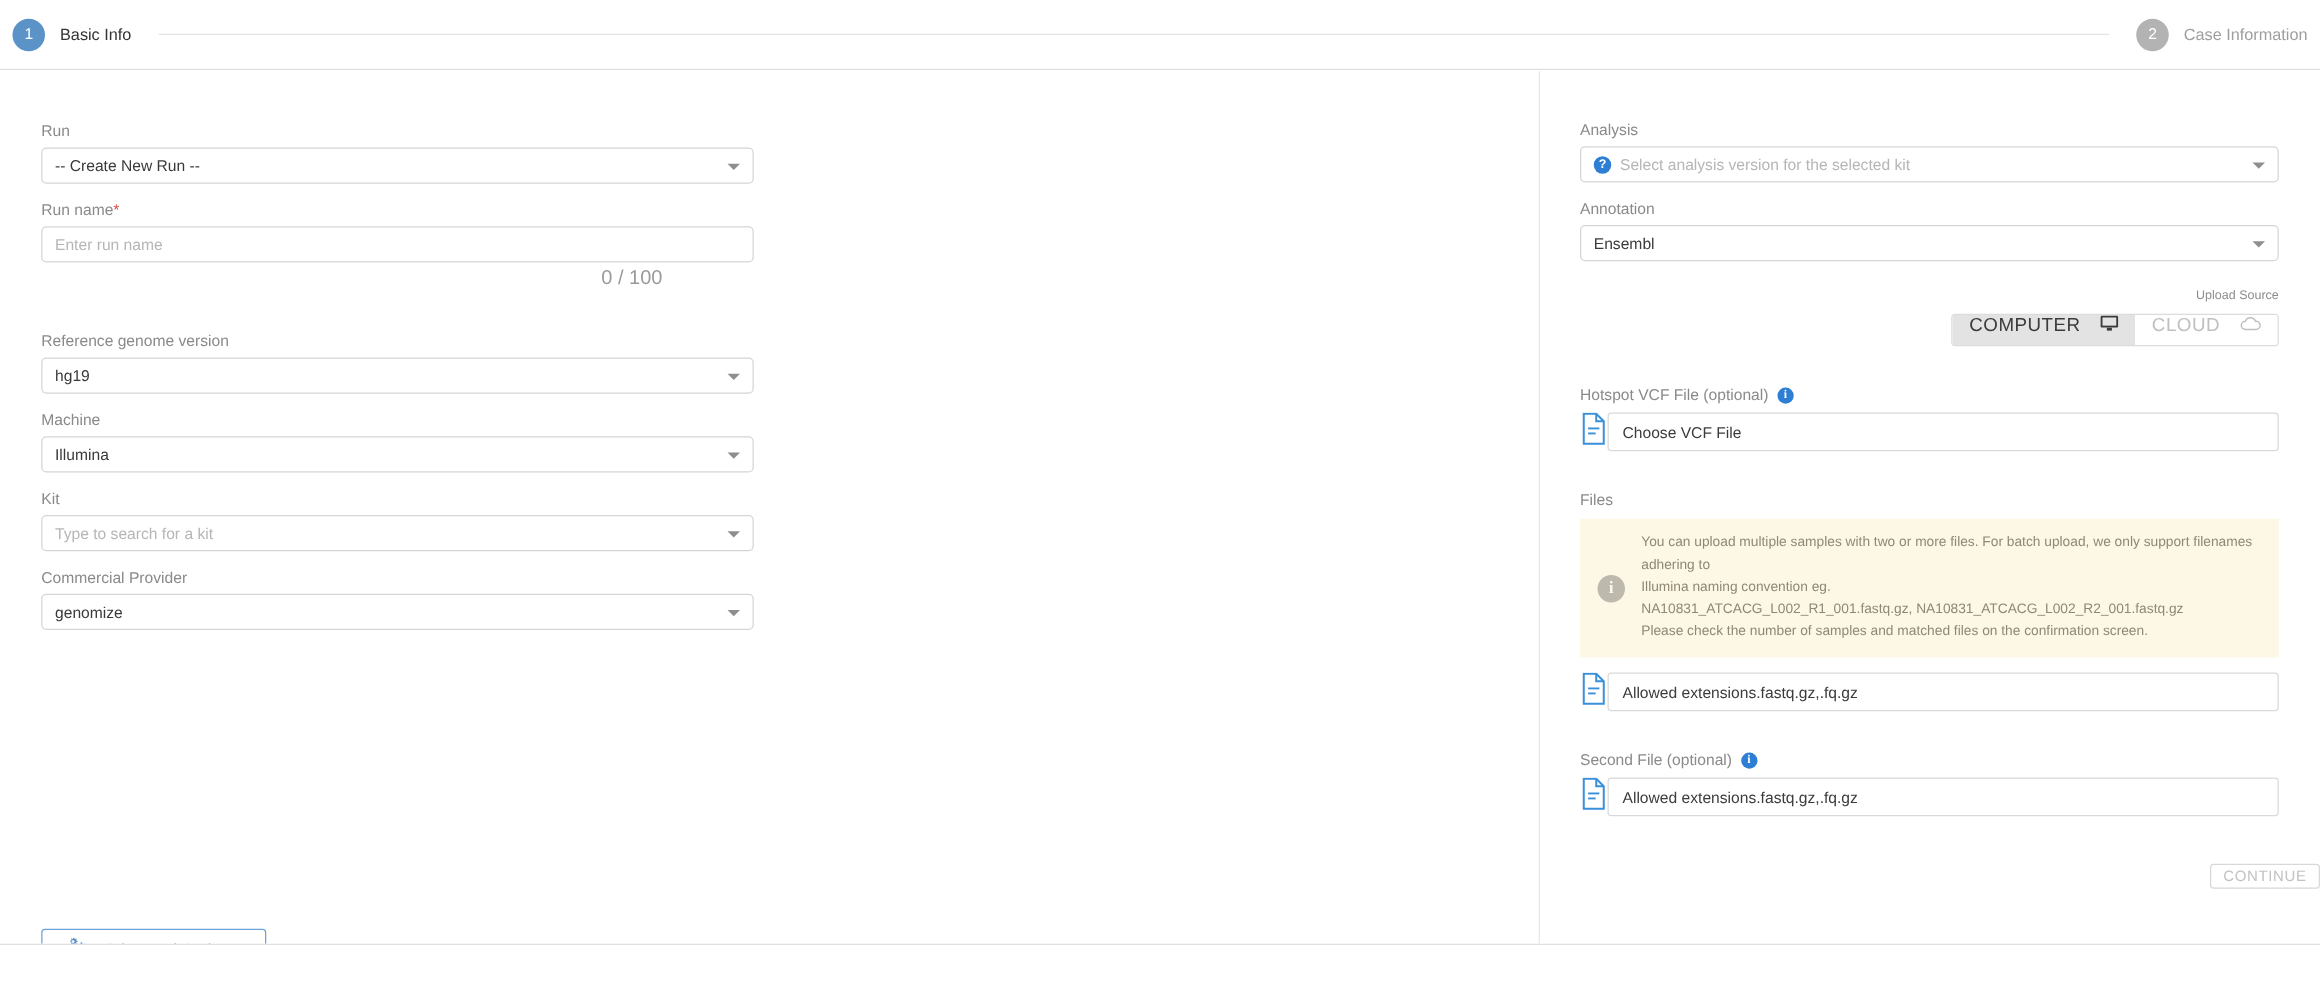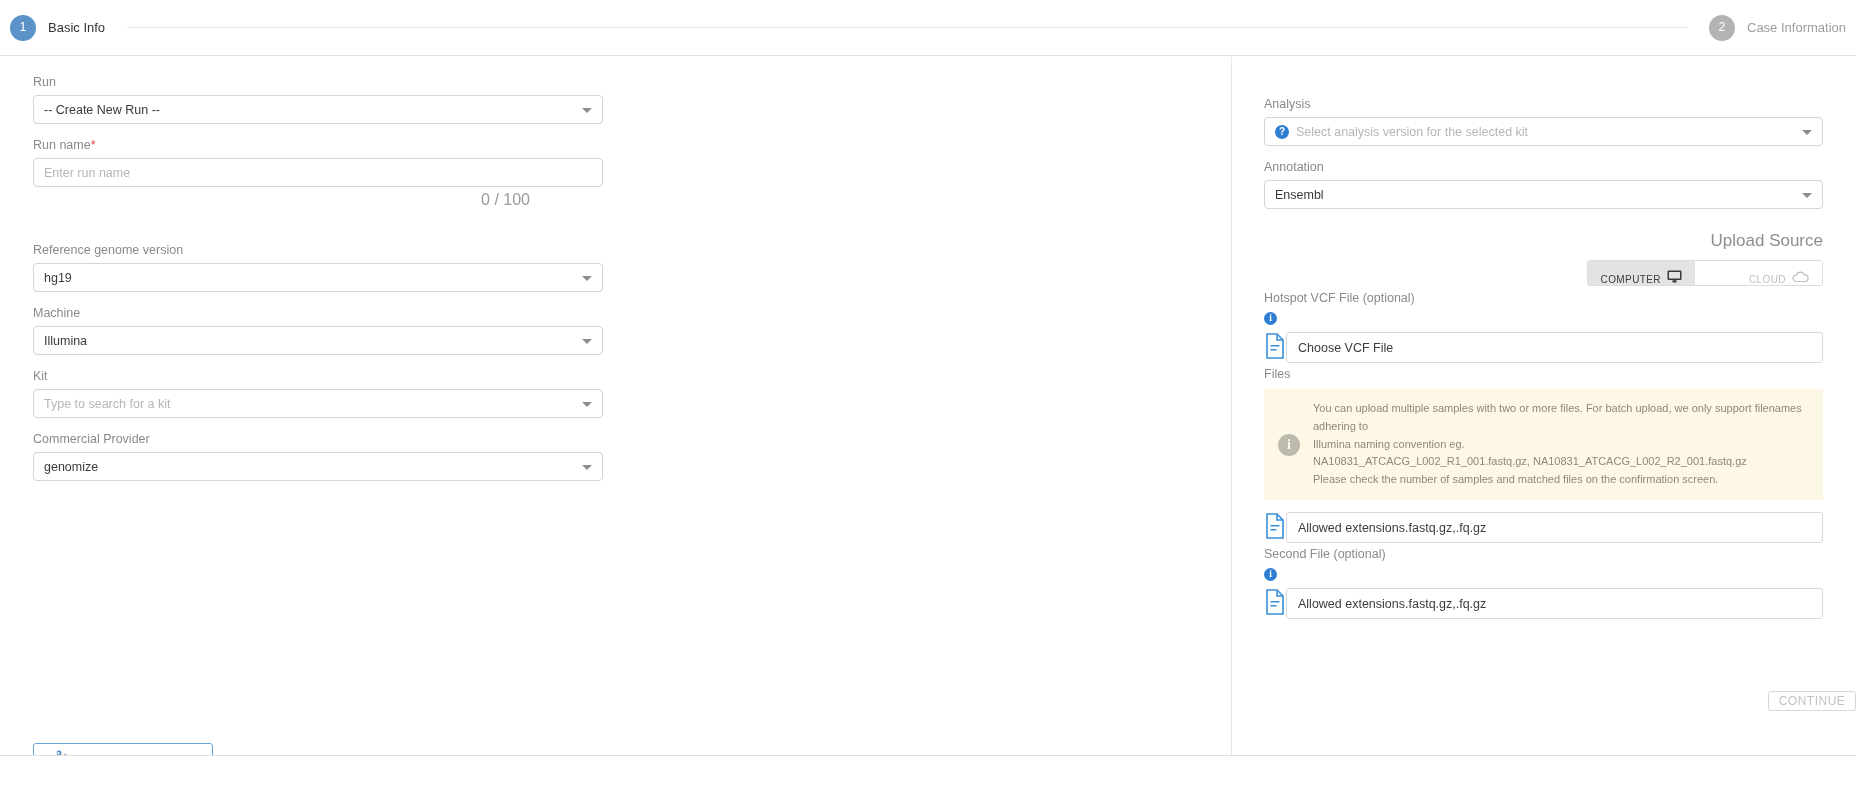--- a/index.html
+++ b/index.html
@@ -33,21 +33,21 @@
   .step-label.inactive { color: #9e9e9e; }
   .step-line { flex: 1 1 auto; height: 1px; background: #e4e4e4; margin: 0 22px; }
 
   
   .content {
     position: absolute; top: 57px; left: 0; right: 0; bottom: 38px;
     display: flex;
   }
   .col-left {
     width: 1232px; flex: 0 0 1232px;
-    padding: 18px 0 0 33px;
+    padding: 41px 0 0 33px;
     position: relative;
     border-right: 1px solid #e8e8e8;
   }
   .col-right {
     flex: 1 1 auto;
     padding: 40px 33px 0 32px;
     position: relative;
   }
 
   .field { margin-bottom: 14px; }
@@ -100,35 +100,35 @@
   
   .control-wide { width: 100%; }
   .analysis-ico {
     width: 14px; height: 14px; border-radius: 50%;
     background: #2e7fd4; color: #fff;
     font-size: 10px; line-height: 14px; text-align: center;
     margin-right: 7px; flex: 0 0 14px; font-weight: bold;
   }
 
   .upload-source-wrap { margin-top: 22px; text-align: right; }
-  .upload-source-title { font-size: 17px; color: #8d8d8d; margin-bottom: 9px; }
+  .upload-source-title { font-size: 10px; color: #8d8d8d; margin-bottom: 9px; }
   .toggle-group {
     display: inline-flex; border: 1px solid #dcdcdc; border-radius: 3px;
     overflow: hidden; height: 26px;
   }
   .toggle-btn {
-    display: flex; align-items: flex-end; gap: 6px;
+    display: flex; align-items: flex-start; gap: 16px;
     padding: 0 13px;
-    font-size: 10px; letter-spacing: 0.4px;
+    font-size: 15px; letter-spacing: 0.4px;
     cursor: pointer;
   }
   .toggle-btn.selected { background: #e3e3e3; color: #3b3b3b; }
-  .toggle-btn.unselected { background: #fff; color: #bfbfbf; margin-left: 41px; }
-
-  .lbl-row { display: flex; align-items: flex-start; gap: 7px; margin-top: 4px; margin-bottom: 7px; flex-direction: column; }
+  .toggle-btn.unselected { background: #fff; color: #bfbfbf; }
+
+  .lbl-row { display: flex; align-items: flex-end; gap: 7px; margin-top: 32px; margin-bottom: 7px; }
   .lbl-row .field-label { margin: 0; }
   .info-ico {
     width: 13px; height: 13px; border-radius: 50%;
     background: #2e7fd4; color: #fff;
     font-size: 9.5px; line-height: 13px; text-align: center;
     font-weight: bold; font-family: "Liberation Serif", serif;
   }
 
   .file-row { display: flex; align-items: center; }
   .file-input {

